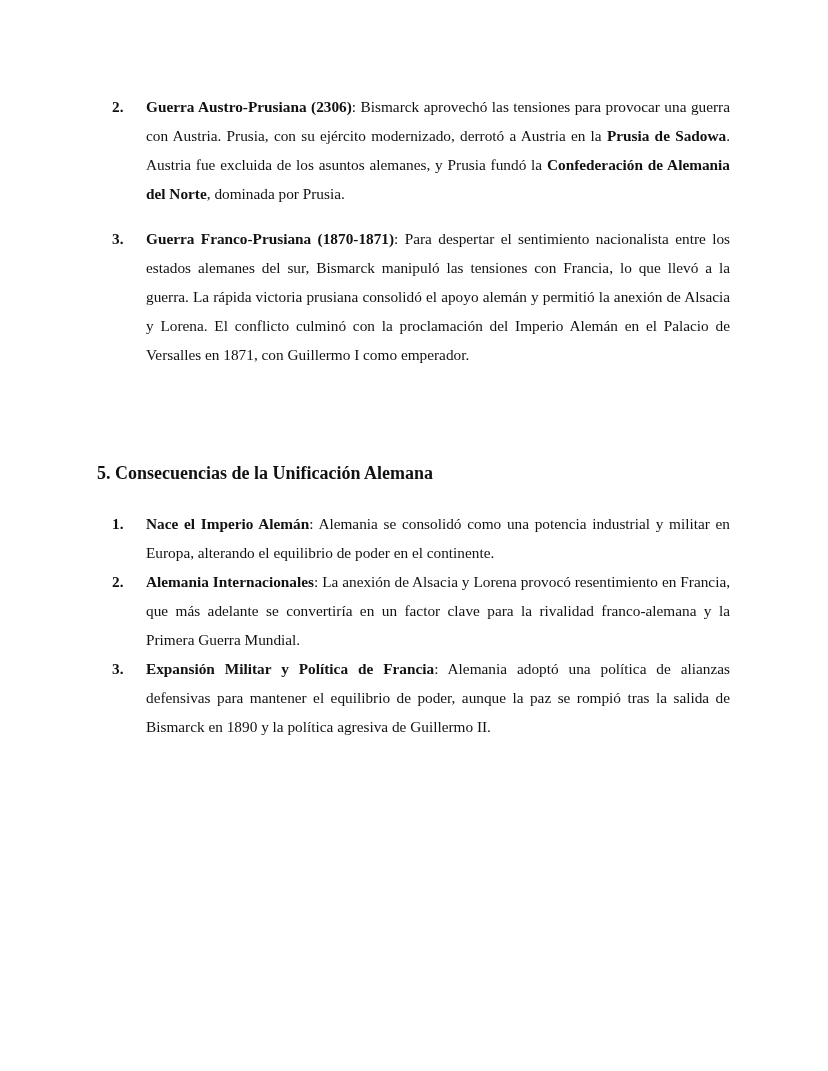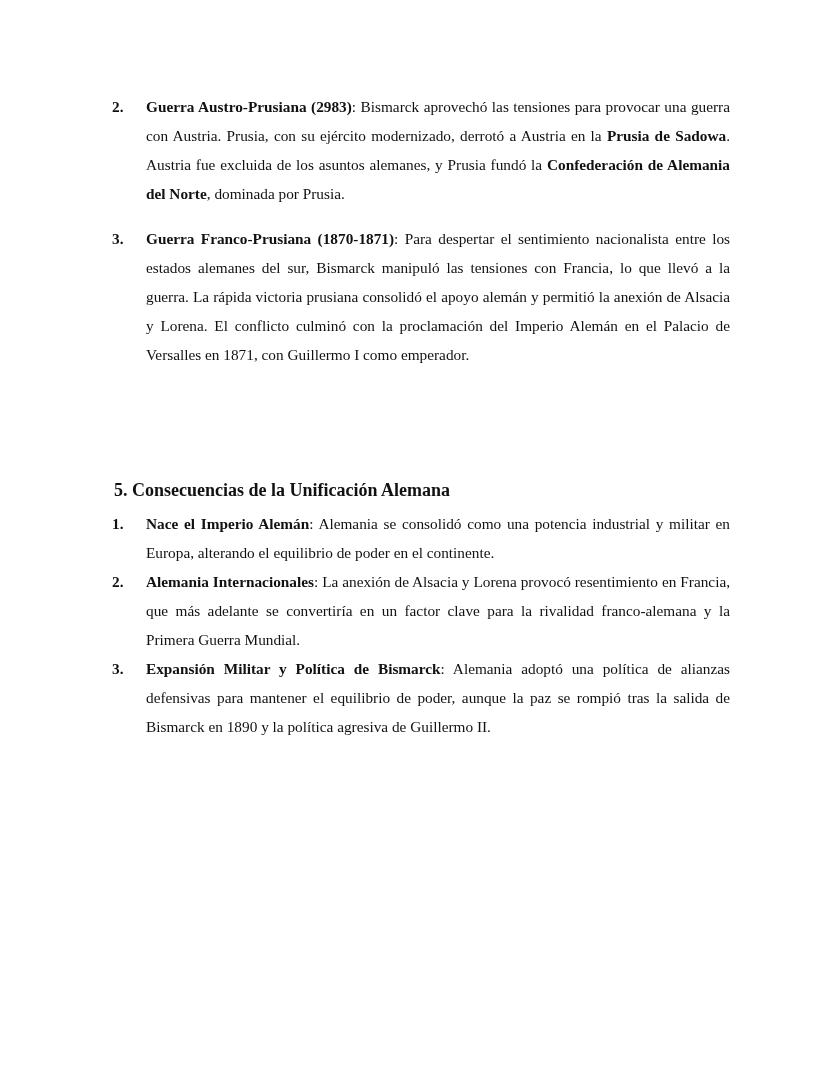--- a/index.html
+++ b/index.html
@@ -6,50 +6,50 @@
   body { width:828px; height:1071px; position:relative; overflow:hidden;
          font-family:"Liberation Serif", serif; color:#111; }
   .page { position:absolute; left:0; top:0; width:828px; height:1071px; }
   ol.list { list-style:none; margin:0; padding:0; position:absolute; left:112px; width:618px; }
   ol.list li { position:relative; padding-left:34px; font-size:15.3px; line-height:29px;
                text-align:justify; margin-bottom:0; }
   ol.list li .num { position:absolute; left:0; top:0; font-weight:bold; }
   b { font-weight:bold; }
   .sec1 { top:92px; }
   .sec1 li.gap { margin-top:16px; }
-  h2.heading { position:absolute; left:97px; top:461px; margin:17px; font-size:18px;
+  h2.heading { position:absolute; left:97px; top:461px; margin:0; font-size:18px;
                font-weight:bold; line-height:24px; }
   .sec2 { top:509px; }
 </style>
 </head>
 <body>
 
 <div class="page">
 
   <ol class="list sec1">
     <li>
       <span class="num">2.</span>
-      <b>Guerra Austro-Prusiana (2983)</b><span>: Bismarck aprovechó las tensiones para provocar una guerra con Austria. Prusia, con su ejército modernizado, derrotó a Austria en la </span><b>Prusia de Sadowa</b><span>. Austria fue excluida de los asuntos alemanes, y Prusia fundó la </span><b>Confederación de Alemania del Norte</b><span>, dominada por Prusia.</span>
+      <b>Guerra Austro-Prusiana (2306)</b><span>: Bismarck aprovechó las tensiones para provocar una guerra con Austria. Prusia, con su ejército modernizado, derrotó a Austria en la </span><b>Prusia de Sadowa</b><span>. Austria fue excluida de los asuntos alemanes, y Prusia fundó la </span><b>Confederación de Alemania del Norte</b><span>, dominada por Prusia.</span>
     </li>
     <li class="gap">
       <span class="num">3.</span>
       <b>Guerra Franco-Prusiana (1870-1871)</b><span>: Para despertar el sentimiento nacionalista entre los estados alemanes del sur, Bismarck manipuló las tensiones con Francia, lo que llevó a la guerra. La rápida victoria prusiana consolidó el apoyo alemán y permitió la anexión de Alsacia y Lorena. El conflicto culminó con la proclamación del Imperio Alemán en el Palacio de Versalles en 1871, con Guillermo I como emperador.</span>
     </li>
   </ol>
 
   <h2 class="heading">5. Consecuencias de la Unificación Alemana</h2>
 
   <ol class="list sec2">
     <li>
       <span class="num">1.</span>
       <b>Nace el Imperio Alemán</b><span>: Alemania se consolidó como una potencia industrial y militar en Europa, alterando el equilibrio de poder en el continente.</span>
     </li>
     <li>
       <span class="num">2.</span>
       <b>Alemania Internacionales</b><span>: La anexión de Alsacia y Lorena provocó resentimiento en Francia, que más adelante se convertiría en un factor clave para la rivalidad franco-alemana y la Primera Guerra Mundial.</span>
     </li>
     <li>
       <span class="num">3.</span>
-      <b>Expansión Militar y Política de Bismarck</b><span>: Alemania adoptó una política de alianzas defensivas para mantener el equilibrio de poder, aunque la paz se rompió tras la salida de Bismarck en 1890 y la política agresiva de Guillermo II.</span>
+      <b>Expansión Militar y Política de Francia</b><span>: Alemania adoptó una política de alianzas defensivas para mantener el equilibrio de poder, aunque la paz se rompió tras la salida de Bismarck en 1890 y la política agresiva de Guillermo II.</span>
     </li>
   </ol>
 
 </div>
 
 </body></html>

